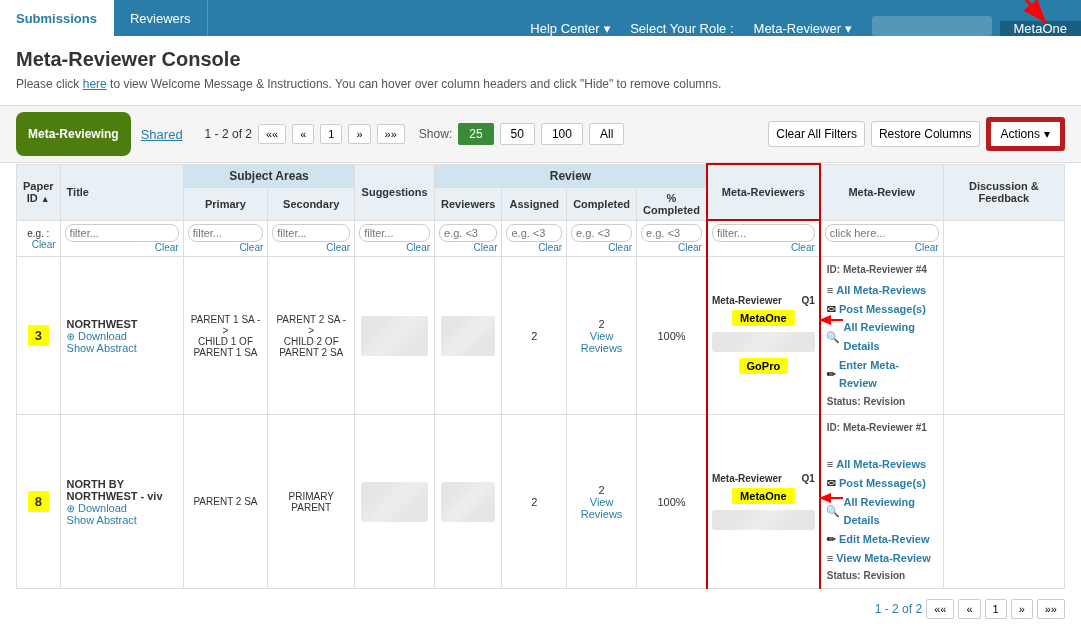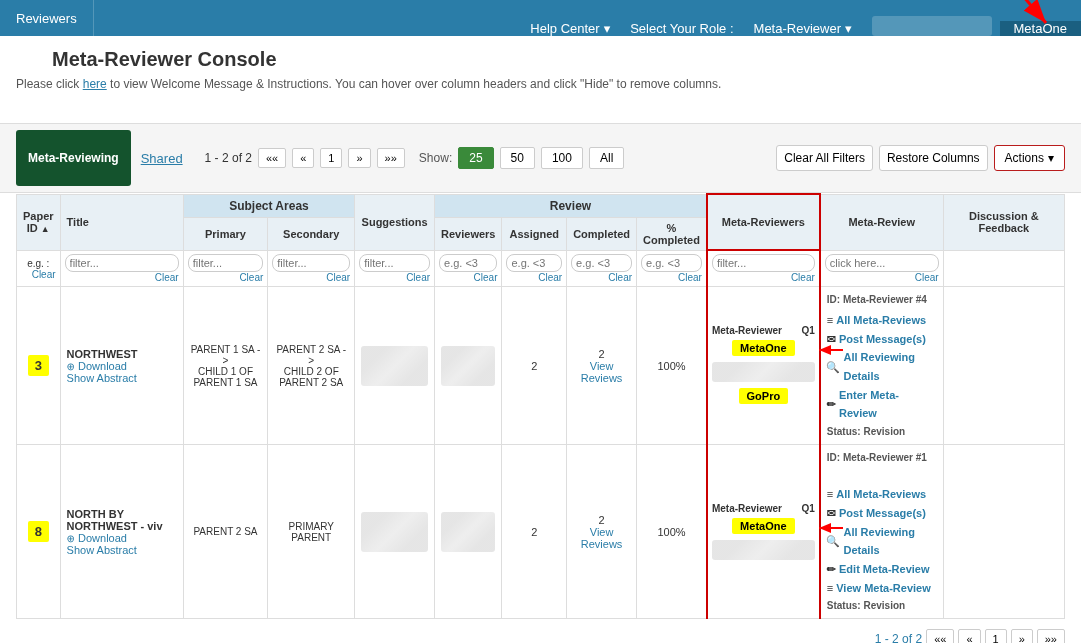--- a/index.html
+++ b/index.html
@@ -64,46 +64,45 @@
 
     
     .page-header {
       padding: 12px 16px 4px;
     }
     .page-title {
       font-size: 20px;
       font-weight: bold;
       color: #333;
       margin-bottom: 6px;
-      margin-left: 36px;
     }
     .page-subtitle {
       font-size: 12px;
       color: #555;
-      margin-bottom: 28px;
+      margin-bottom: 10px;
     }
     .page-subtitle a { color: #2a7da8; text-decoration: underline; cursor: pointer; }
 
     
     .toolbar {
       display: flex;
       align-items: center;
       gap: 6px;
       padding: 6px 16px;
       background: #f5f5f5;
       border-top: 1px solid #ddd;
       border-bottom: 1px solid #ddd;
       flex-wrap: wrap;
     }
     .btn-teal {
-      background: #14532d;
+      background: #4d7c0f;
       color: #fff;
       border: none;
-      border-radius: 3px;
-      padding: 21px 12px;
+      border-radius: 8px;
+      padding: 15px 12px;
       font-size: 12px;
       cursor: pointer;
       font-weight: bold;
     }
     .btn-shared {
       background: none;
       border: none;
       color: #2a7da8;
       font-size: 13px;
       cursor: pointer;
@@ -135,21 +134,21 @@
     .btn-action {
       background: #fff;
       border: 1px solid #ccc;
       border-radius: 3px;
       padding: 5px 7px;
       font-size: 12px;
       cursor: pointer;
     }
     .btn-actions {
       background: #fff;
-      border: 1px solid #b91c1c;
+      border: 5px solid #b91c1c;
       border-radius: 3px;
       padding: 5px 10px;
       font-size: 12px;
       cursor: pointer;
       display: flex;
       align-items: center;
       gap: 4px;
     }
     .toolbar-right {
       margin-left: auto;
@@ -268,20 +267,23 @@
       display: flex;
       align-items: center;
       gap: 4px;
       padding: 0 8px;
     }
   </style>
 </head>
 <body>
 
 <div class="top-nav" style="position:relative;">
+  <div class="top-nav-tab active">
+    <span>Submissions</span>
+  </div>
   <div class="top-nav-tab">
     <span>Reviewers</span>
   </div>
   <div class="top-nav-spacer"></div>
   <div class="top-nav-links">
     <div class="top-nav-link">
       <span>Help Center</span>
       <span>▾</span>
     </div>
     <div class="top-nav-role">

